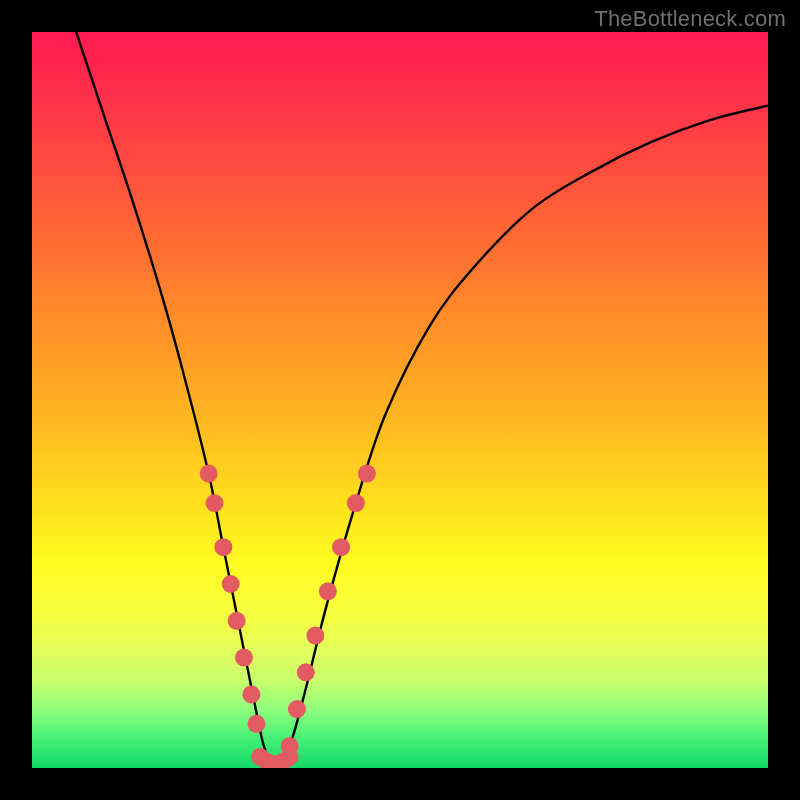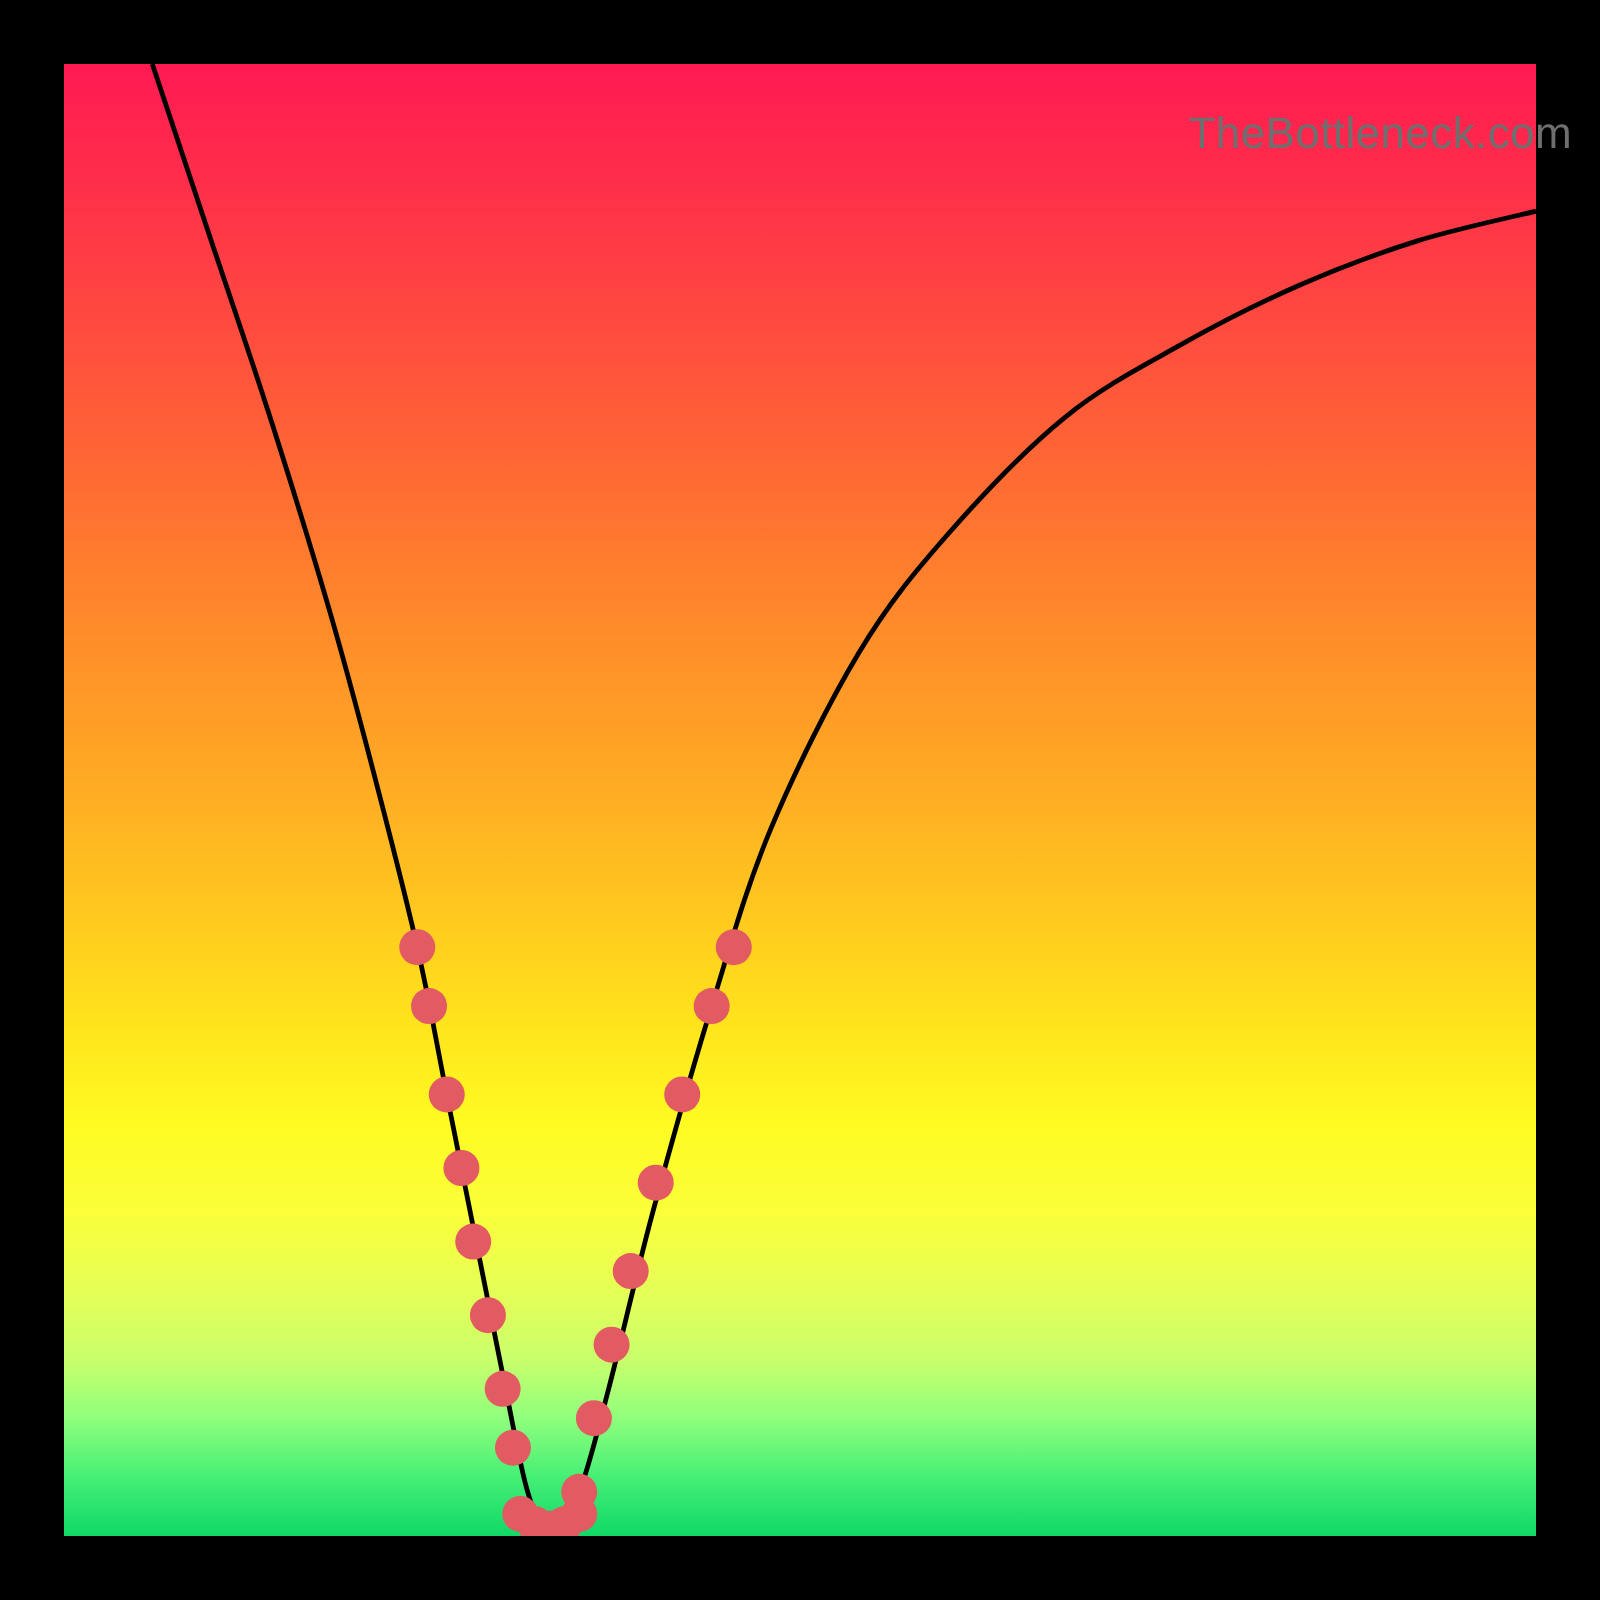--- a/index.html
+++ b/index.html
@@ -22,21 +22,20 @@
   .watermark {
     position: absolute;
     top: 6px;
     right: 14px;
     color: #6f6f6f;
     font-size: 22px;
     letter-spacing: 0.2px;
     font-weight: 400;
     z-index: 30;
     user-select: none;
-    margin-top: 48px;
   }
   .plot {
     position: absolute;
     left: 32px;
     top: 32px;
     width: 736px;
     height: 736px;
     overflow: hidden;
     z-index: 5;
   }

